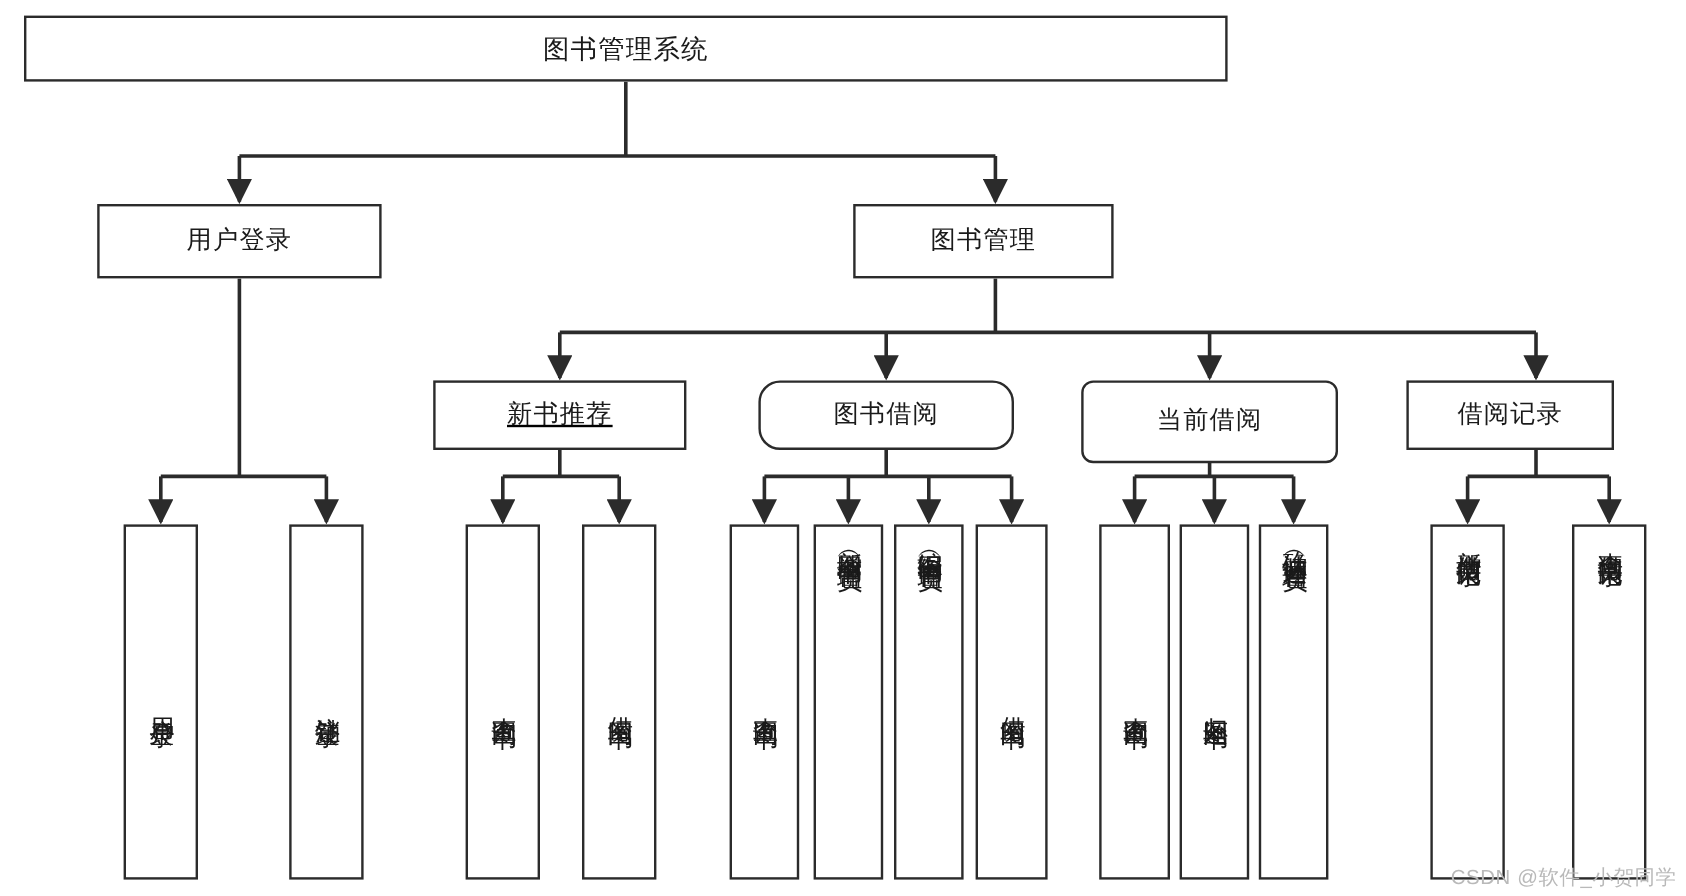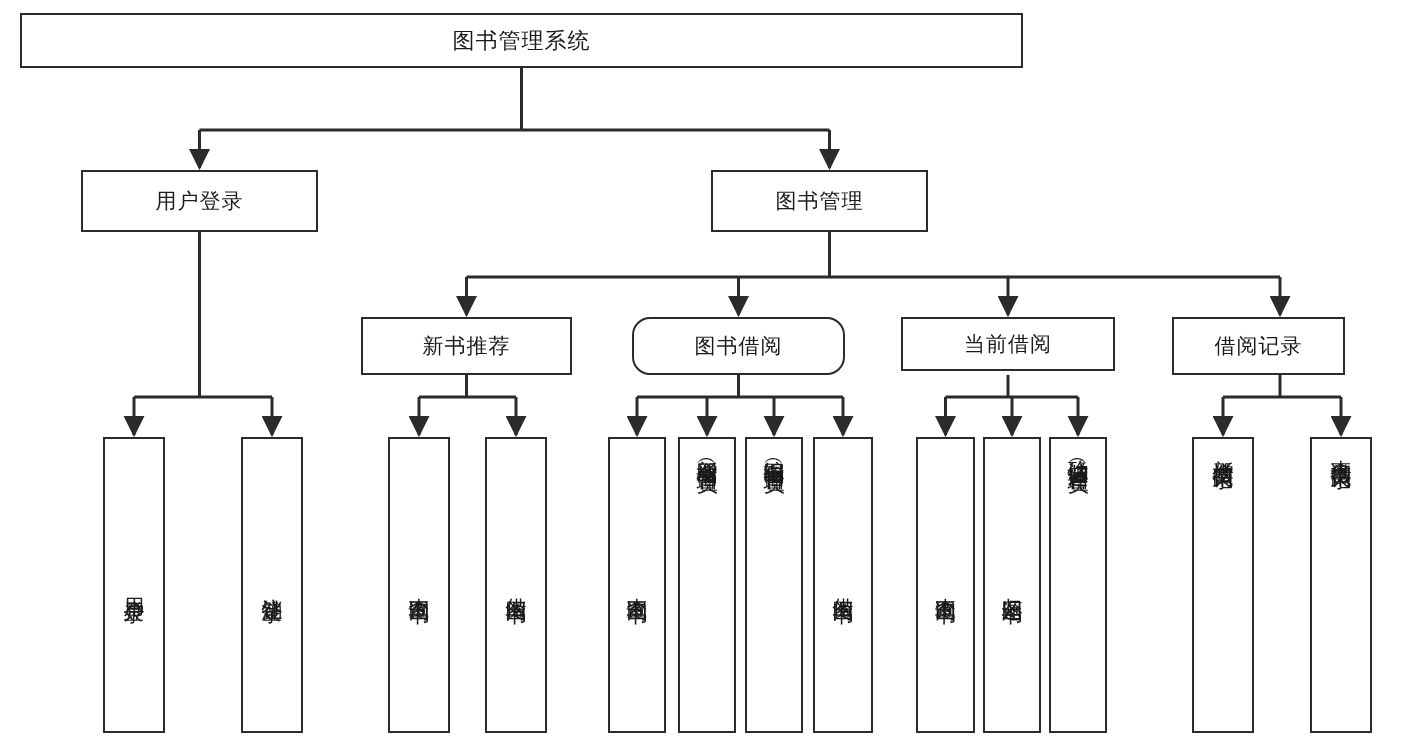--- a/index.html
+++ b/index.html
@@ -128,27 +128,27 @@
   <div id="nodes">
       <div class="node root horizontal" style="left: 20px; top: 13px; width: 1003px; height: 55px;">
         <span class="node-label">图书管理系统</span>
       </div>
       <div class="node branch horizontal" style="left: 81px; top: 170px; width: 237px; height: 62px;">
         <span class="node-label">用户登录</span>
       </div>
       <div class="node branch horizontal" style="left: 711px; top: 170px; width: 217px; height: 62px;">
         <span class="node-label">图书管理</span>
       </div>
-      <div class="node branch horizontal" style="left: 361px; top: 317px; width: 211px; height: 58px;">
+      <div class="node branch horizontal" style="left: 361px; top: 317px; width: 211px; height: 58px; text-decoration: underline;">
         <span class="node-label">新书推荐</span>
       </div>
       <div class="node branch horizontal" style="left: 632px; top: 317px; width: 213px; height: 58px; border-radius: 18px;">
         <span class="node-label">图书借阅</span>
       </div>
-      <div class="node branch horizontal" style="left: 901px; top: 317px; width: 214px; height: 54px;">
+      <div class="node branch horizontal" style="left: 901px; top: 317px; width: 214px; height: 69px; border-radius: 10px;">
         <span class="node-label">当前借阅</span>
       </div>
       <div class="node branch horizontal" style="left: 1172px; top: 317px; width: 173px; height: 58px;">
         <span class="node-label">借阅记录</span>
       </div>
       <div class="node leaf vertical centered" style="left: 103px; top: 437px; width: 62px; height: 296px;">
         <span class="node-label">用户登录</span>
       </div>
       <div class="node leaf vertical centered" style="left: 241px; top: 437px; width: 62px; height: 296px;">
         <span class="node-label">注销登录</span>
@@ -181,13 +181,14 @@
         <span class="node-label">确认归还（管理员）</span>
       </div>
       <div class="node leaf vertical" style="left: 1192px; top: 437px; width: 62px; height: 296px;">
         <span class="node-label">新增借阅记录</span>
       </div>
       <div class="node leaf vertical" style="left: 1310px; top: 437px; width: 62px; height: 296px;">
         <span class="node-label">查询借阅记录</span>
       </div>
     </div>
 
+  <div id="watermark">CSDN @软件_小贺同学</div>
 </div>
 
 </body></html>

